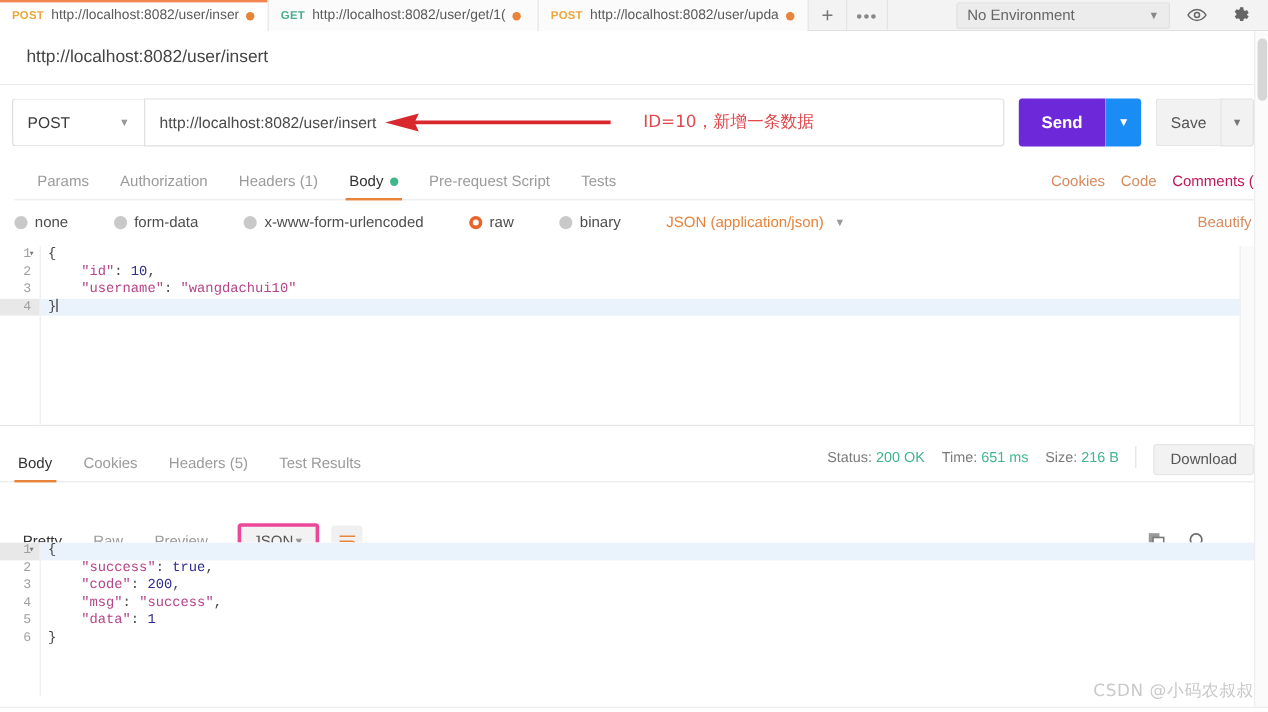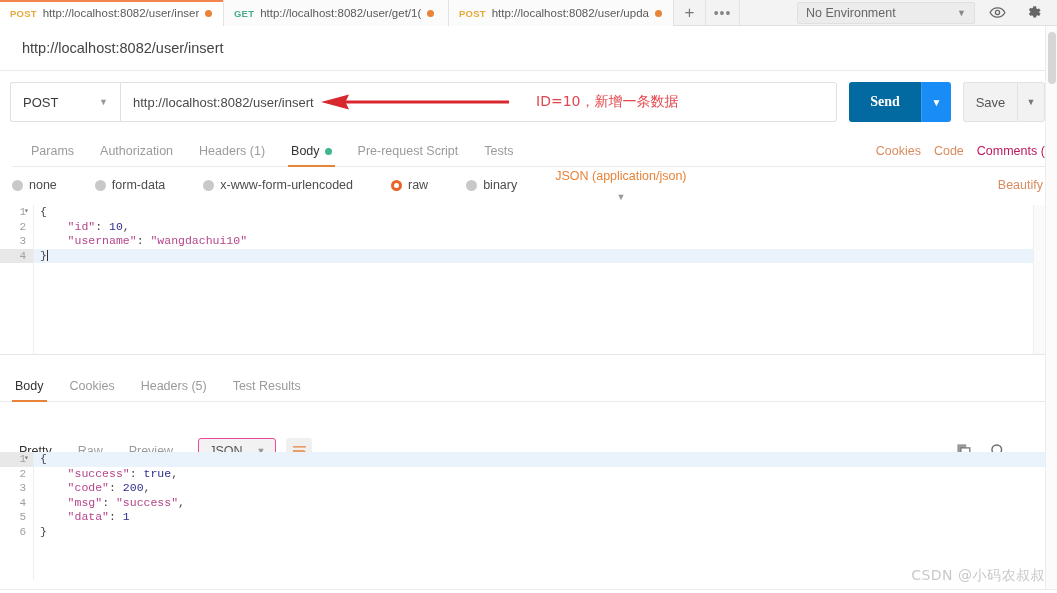--- a/index.html
+++ b/index.html
@@ -108,24 +108,24 @@
   .arrow-annot {
     position: absolute; left: 198px; top: 50%; transform: translateY(-50%);
     width: 190px; height: 18px; pointer-events: none;
   }
   .cn-annot {
     position: absolute; left: 415px; top: 50%; transform: translateY(-50%);
     color: #e0464b; font-size: 14px; white-space: nowrap;
     font-family: "DejaVu Sans", sans-serif;
   }
   .send-btn {
-    width: 72px; height: 40px; background: #0369a1; color: #fff;
+    width: 72px; height: 40px; background: #6d28d9; color: #fff;
     border-radius: 3px 0 0 3px; display: flex; align-items: center;
     justify-content: center; font-size: 14px; font-weight: bold;
-    cursor: pointer; margin-left: 12px; font-family: Liberation Serif, serif;
+    cursor: pointer; margin-left: 12px;
   }
   .send-caret {
     width: 30px; height: 40px; background: #1a8cf5; color: #fff;
     border-radius: 0 3px 3px 0; display: flex; align-items: center;
     justify-content: center; font-size: 10px; cursor: pointer;
     border-left: 1px solid #3a9bf7;
   }
   .save-btn {
     width: 54px; height: 40px; background: #f2f2f2; color: #555;
     border: 1px solid #e2e2e2; border-right: none; border-radius: 3px 0 0 3px;
@@ -170,21 +170,21 @@
   .radio-item {
     display: flex; align-items: center; gap: 6px; margin-right: 22px;
     cursor: pointer; font-size: 12.5px; color: #4d4d4d;
   }
   .radio {
     width: 11px; height: 11px; border-radius: 50%; background: #c9c9c9; flex: none;
   }
   .radio.on { background: #fff; border: 3px solid #e8642a; width: 11px; height: 11px; }
   .fmt-select {
     display: flex; align-items: center; gap: 9px; cursor: pointer;
-    color: #e8833a; font-size: 12.5px; flex-direction: column;
+    color: #e8833a; font-size: 12.5px;
   }
   .fmt-select .caret { color: #999; font-size: 9px; }
   .beautify {
     margin-left: auto; margin-right: 14px; color: #d88b5e;
     font-size: 12.5px; cursor: pointer;
   }
 
   
   .editor {
     position: absolute; background: #fff; overflow: hidden;
@@ -247,23 +247,23 @@
     position: absolute; left: 0; top: 429px; width: 1020px; height: 45px;
     display: flex; align-items: center; padding: 0 12px 0 6px;
     border-bottom: 1px solid #efefef;
   }
   .vtab {
     padding: 6px 13px; font-size: 12.5px; color: #9b9b9b; cursor: pointer;
     border-radius: 2px;
   }
   .vtab.active { color: #333; }
   .json-select {
-    margin-left: 12px; background: #f2f2f2; border: 1px solid #ec4899;
+    margin-left: 12px; background: #f2f2f2; border: 3px solid #ec4899;
     border-radius: 3px; padding: 5px 10px; display: flex; align-items: center;
-    gap: 14px; font-size: 12.5px; color: #555; cursor: pointer;
+    font-size: 12.5px; color: #555; cursor: pointer;
   }
   .json-select .caret { color: #999; font-size: 9px; }
   .wrap-btn {
     margin-left: 10px; width: 26px; height: 26px; background: #f0f0f0;
     border-radius: 3px; display: flex; align-items: center;
     justify-content: center; cursor: pointer;
   }
   .tb-right { margin-left: auto; display: flex; align-items: center; gap: 14px; }
   .tb-icon { width: 20px; height: 20px; color: #7a7a7a; cursor: pointer;
              display: flex; align-items: center; justify-content: center; }
@@ -427,20 +427,36 @@
   </div>
   <div class="rtab">
     <span>Cookies</span>
   </div>
   <div class="rtab">
     <span>Headers (5)</span>
   </div>
   <div class="rtab">
     <span>Test Results</span>
   </div>
+  <div class="res-meta">
+    <span>
+      <span>Status:</span>
+      <span class="meta-val">200 OK</span>
+    </span>
+    <span>
+      <span>Time:</span>
+      <span class="meta-val">651 ms</span>
+    </span>
+    <span>
+      <span>Size:</span>
+      <span class="meta-val">216 B</span>
+    </span>
+    <span class="vsep"></span>
+    <span class="download-btn">Download</span>
+  </div>
 </div>
 
 <div class="res-toolbar">
   <div class="vtab active">Pretty</div>
   <div class="vtab">Raw</div>
   <div class="vtab">Preview</div>
   <div class="json-select">
     <span>JSON</span>
     <span class="caret">▼</span>
   </div>

